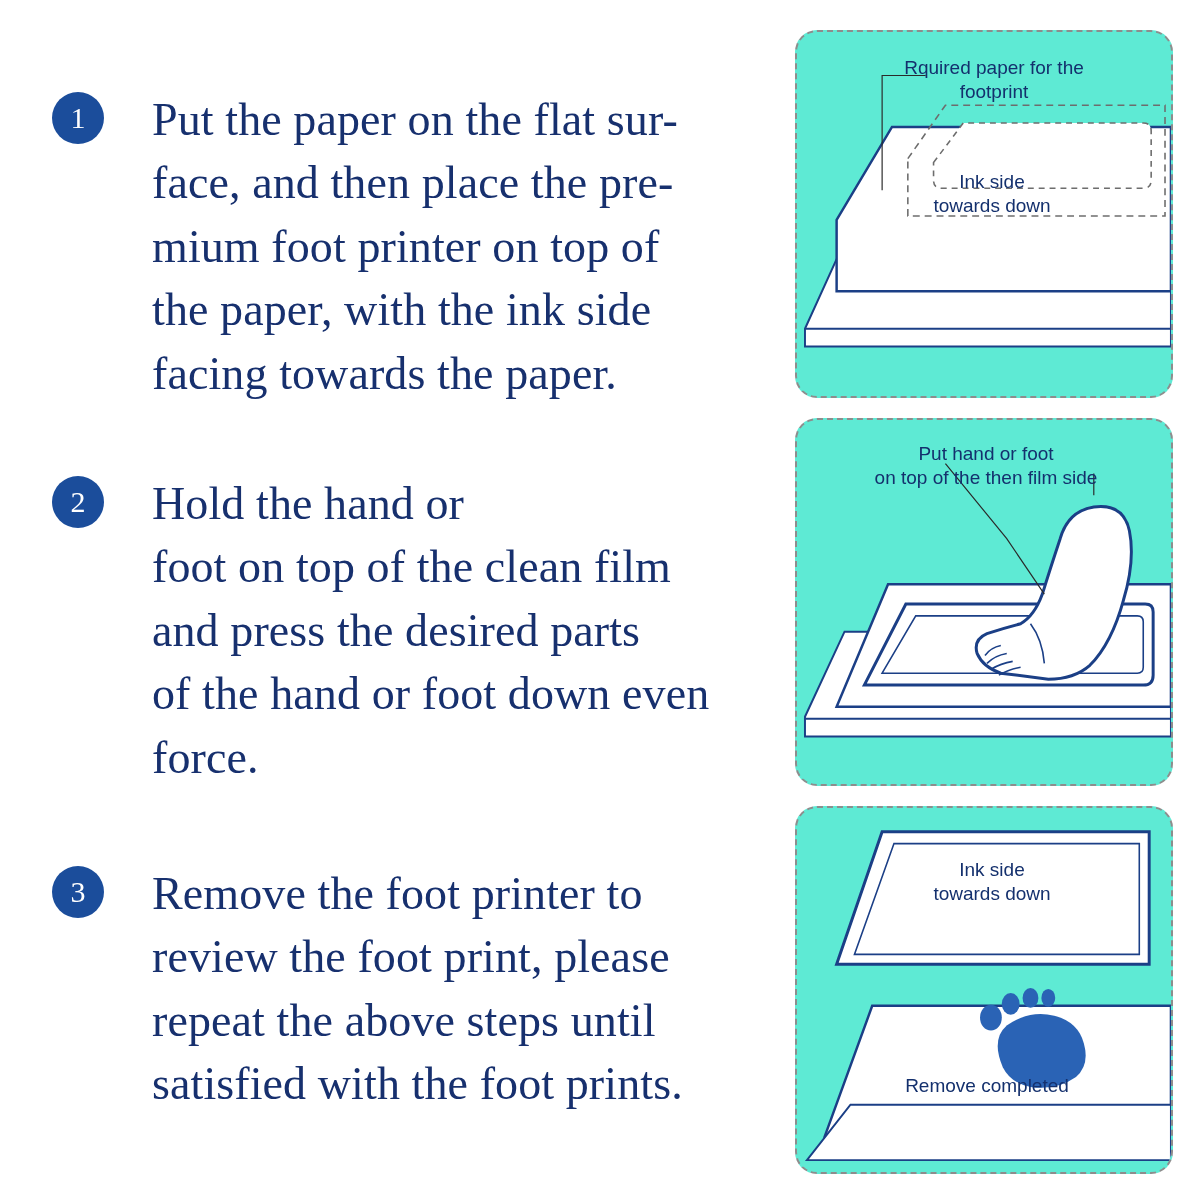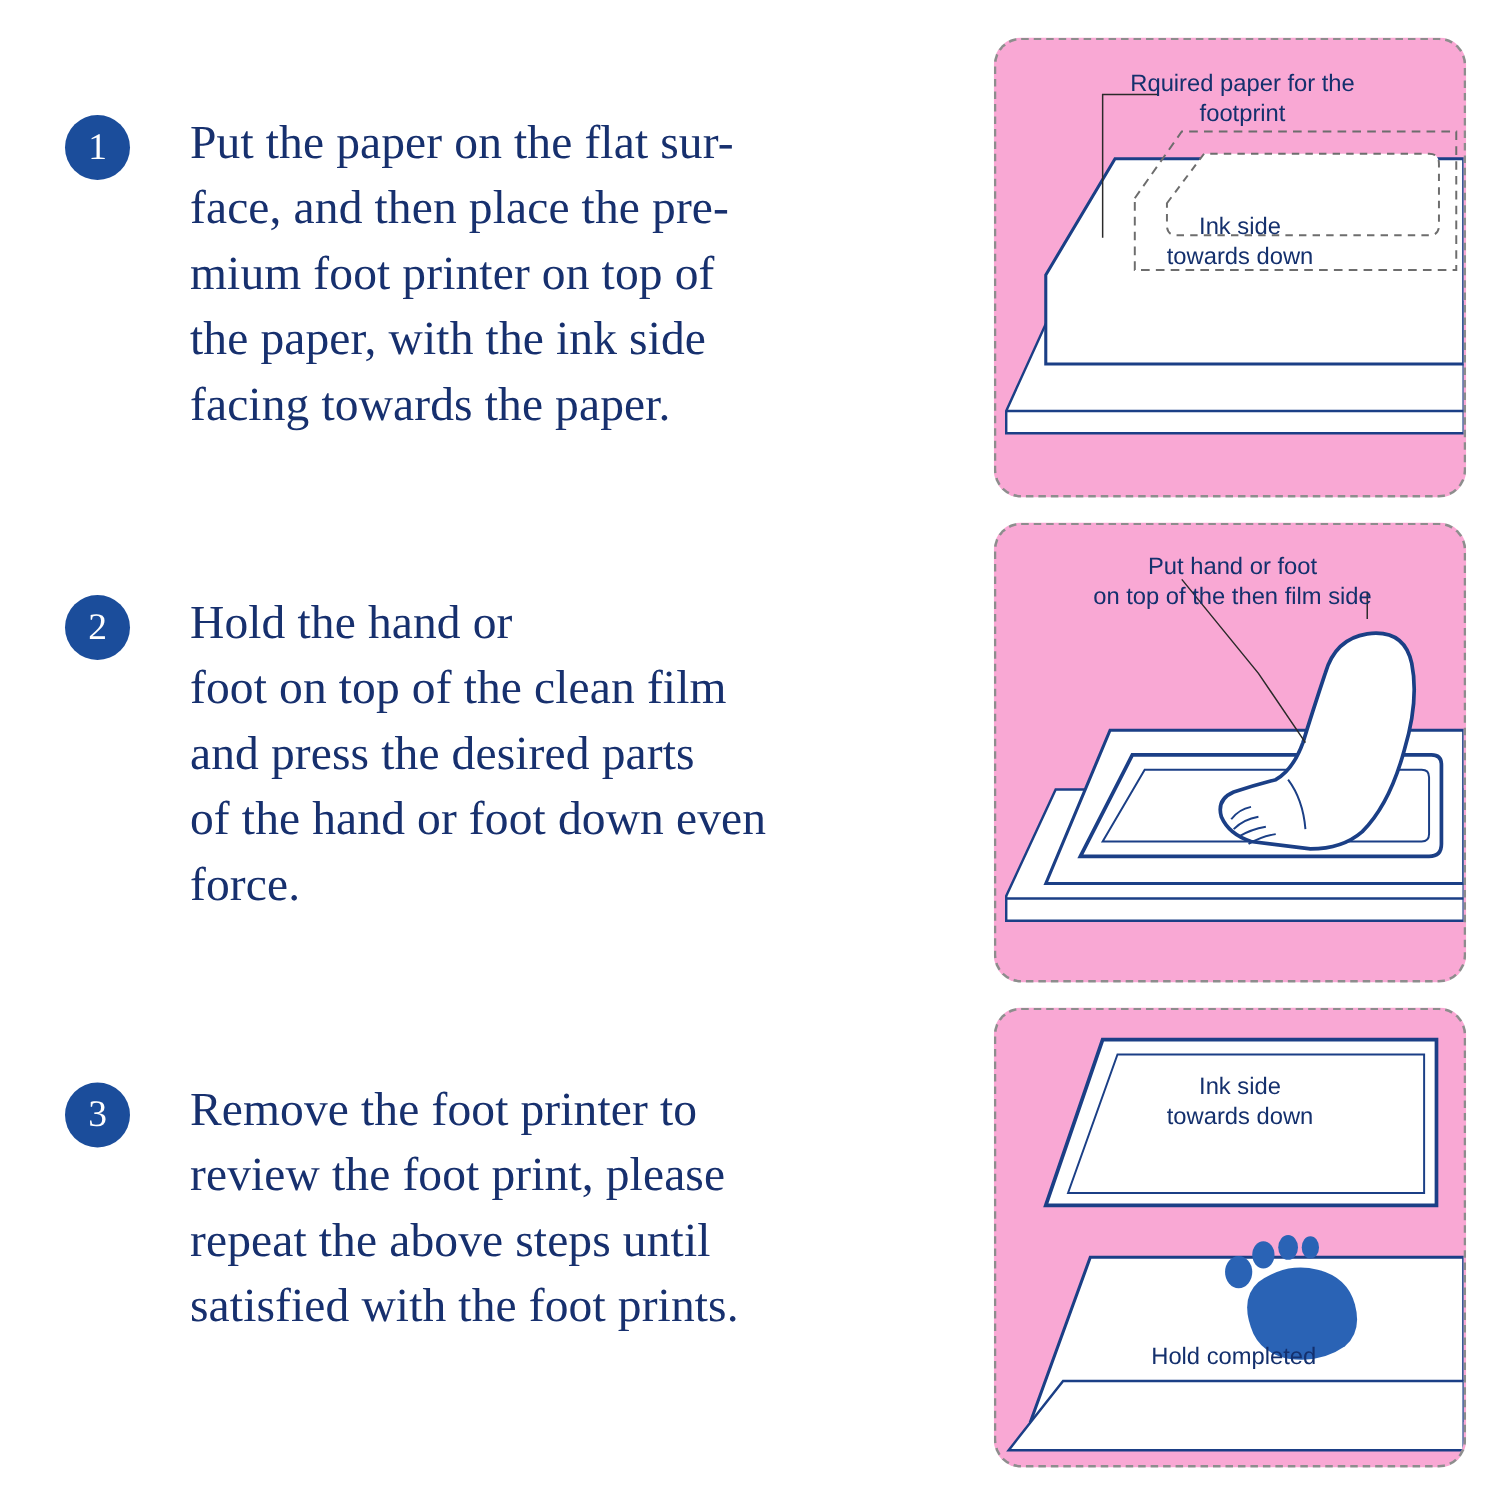--- a/index.html
+++ b/index.html
@@ -45,21 +45,21 @@
     background: #1b4d9b;
     color: #ffffff;
     font-size: 30px;
     line-height: 52px;
     text-align: center;
     font-family: "Liberation Serif", serif;
     margin-top: 4px;
   }
   .step-text {
     margin-left: 48px;
-    font-size: 38px;
+    font-size: 46px;
     line-height: 1.38;
     color: #17306e;
     font-family: "Liberation Serif", serif;
     letter-spacing: 0.1px;
     white-space: pre-line;
   }
 
   
   .panels {
     position: absolute;
@@ -69,21 +69,21 @@
     height: 1200px;
   }
   .panel {
     position: absolute;
     left: 0;
     width: 378px;
     border: 2px dashed #8d8d8d;
     border-radius: 22px;
     box-sizing: border-box;
     overflow: hidden;
-    background: #f9a8d4;
+    background: #5eead4;
   }
   .panel-1 { top: 30px;  height: 368px; }
   .panel-2 { top: 418px; height: 368px; }
   .panel-3 { top: 806px; height: 368px; }
 
   .panel svg {
     position: absolute;
     left: 0;
     top: 0;
     width: 100%;
@@ -202,17 +202,17 @@
           <path d="M 208 262 Q 196 234 212 220 Q 234 204 260 210 Q 284 216 290 238
                    Q 296 260 282 272 Q 262 286 236 282 Q 216 278 208 262 Z"></path>
           <ellipse cx="196" cy="212" rx="11" ry="13"></ellipse>
           <ellipse cx="216" cy="198" rx="9" ry="11"></ellipse>
           <ellipse cx="236" cy="192" rx="8" ry="10"></ellipse>
           <ellipse cx="254" cy="192" rx="7" ry="9"></ellipse>
         </g>
       </svg>
       <div class="cap cap-p3-ink">Ink side
 towards down</div>
-      <div class="cap cap-p3-done">Hold completed</div>
+      <div class="cap cap-p3-done">Remove completed</div>
     </div>
 
   </div>
 </div>
 
 </body></html>

